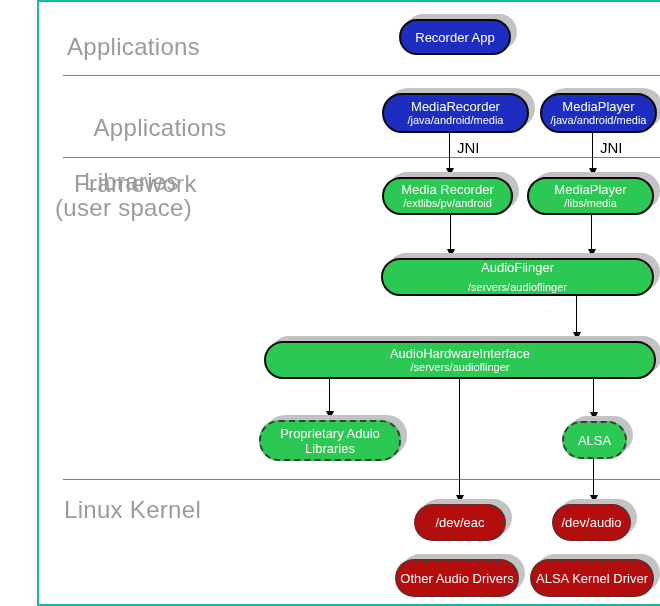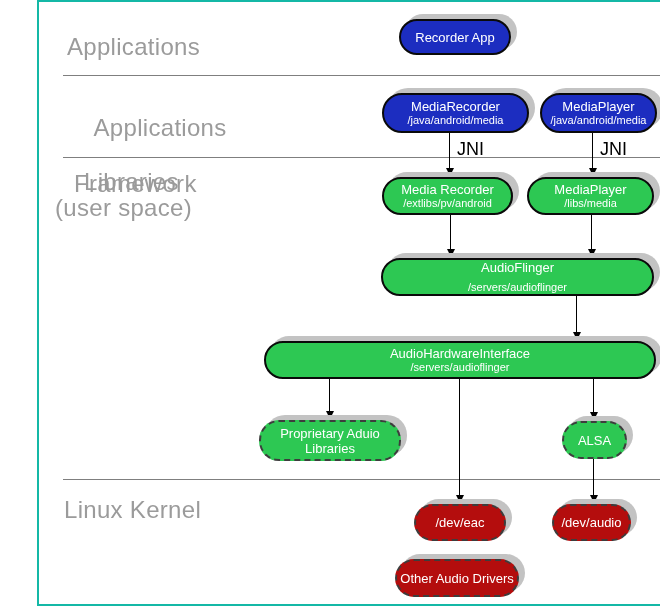--- a/index.html
+++ b/index.html
@@ -27,21 +27,21 @@
   .blue  { background: var(--blue); }
   .green { background: var(--green); }
   .red   { background: var(--red); }
   .dashed { border: 2px dashed #3d3d3d; text-align: center; }
   .vline { position: absolute; width: 1px; background: var(--line); }
   .arrowhead {
     position: absolute; width: 0; height: 0;
     border-left: 4px solid transparent; border-right: 4px solid transparent;
     border-top: 8px solid var(--line);
   }
-  .edge-label { position: absolute; font-size: 18px; color: #000; }
+  .edge-label { position: absolute; font-size: 15px; color: #000; }
 
   
   #recorder-app       { left: 360px; top: 17px;  width: 112px; height: 36px; }
   #media-player-app   { left: 487px; top: 17px;  width: 135px; height: 36px; }
   #media-recorder-fw  { left: 343px; top: 91px;  width: 147px; height: 40px; }
   #media-player-fw    { left: 501px; top: 91px;  width: 117px; height: 40px; }
   #media-recorder-lib { left: 343px; top: 175px; width: 131px; height: 38px; }
   #media-player-lib   { left: 488px; top: 175px; width: 127px; height: 38px; }
   #audio-flinger      { left: 342px; top: 256px; width: 273px; height: 38px; justify-content: space-between; }
   #audio-hw-interface { left: 225px; top: 339px; width: 392px; height: 38px; }
@@ -168,14 +168,17 @@
 
   <div class="node red dashed" id="dev-eac">
     <span class="node-title">/dev/eac</span>
   </div>
   <div class="node red dashed" id="dev-audio">
     <span class="node-title">/dev/audio</span>
   </div>
   <div class="node red dashed" id="other-audio-drivers">
     <span class="node-title">Other Audio Drivers</span>
   </div>
+  <div class="node red dashed" id="alsa-kernel-driver">
+    <span class="node-title">ALSA Kernel Driver</span>
+  </div>
 
 </div>
 
 </body></html>

